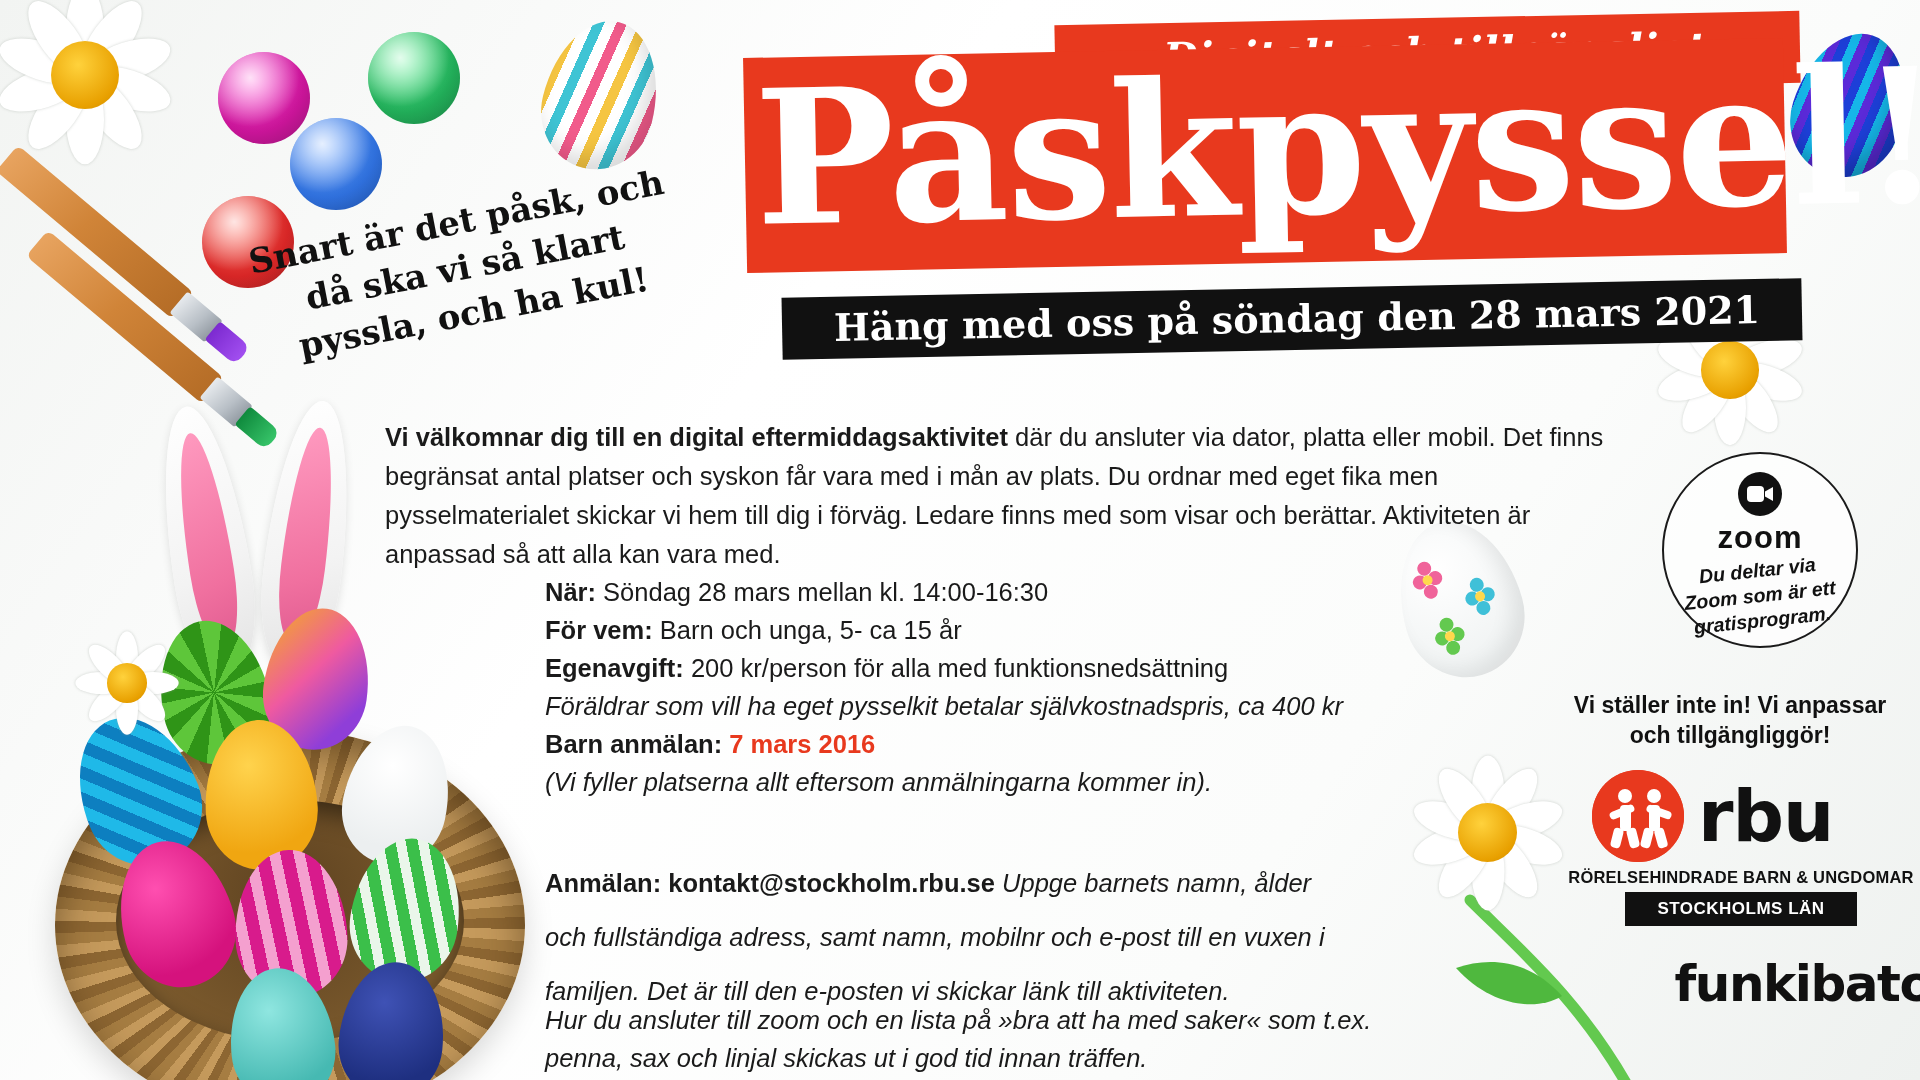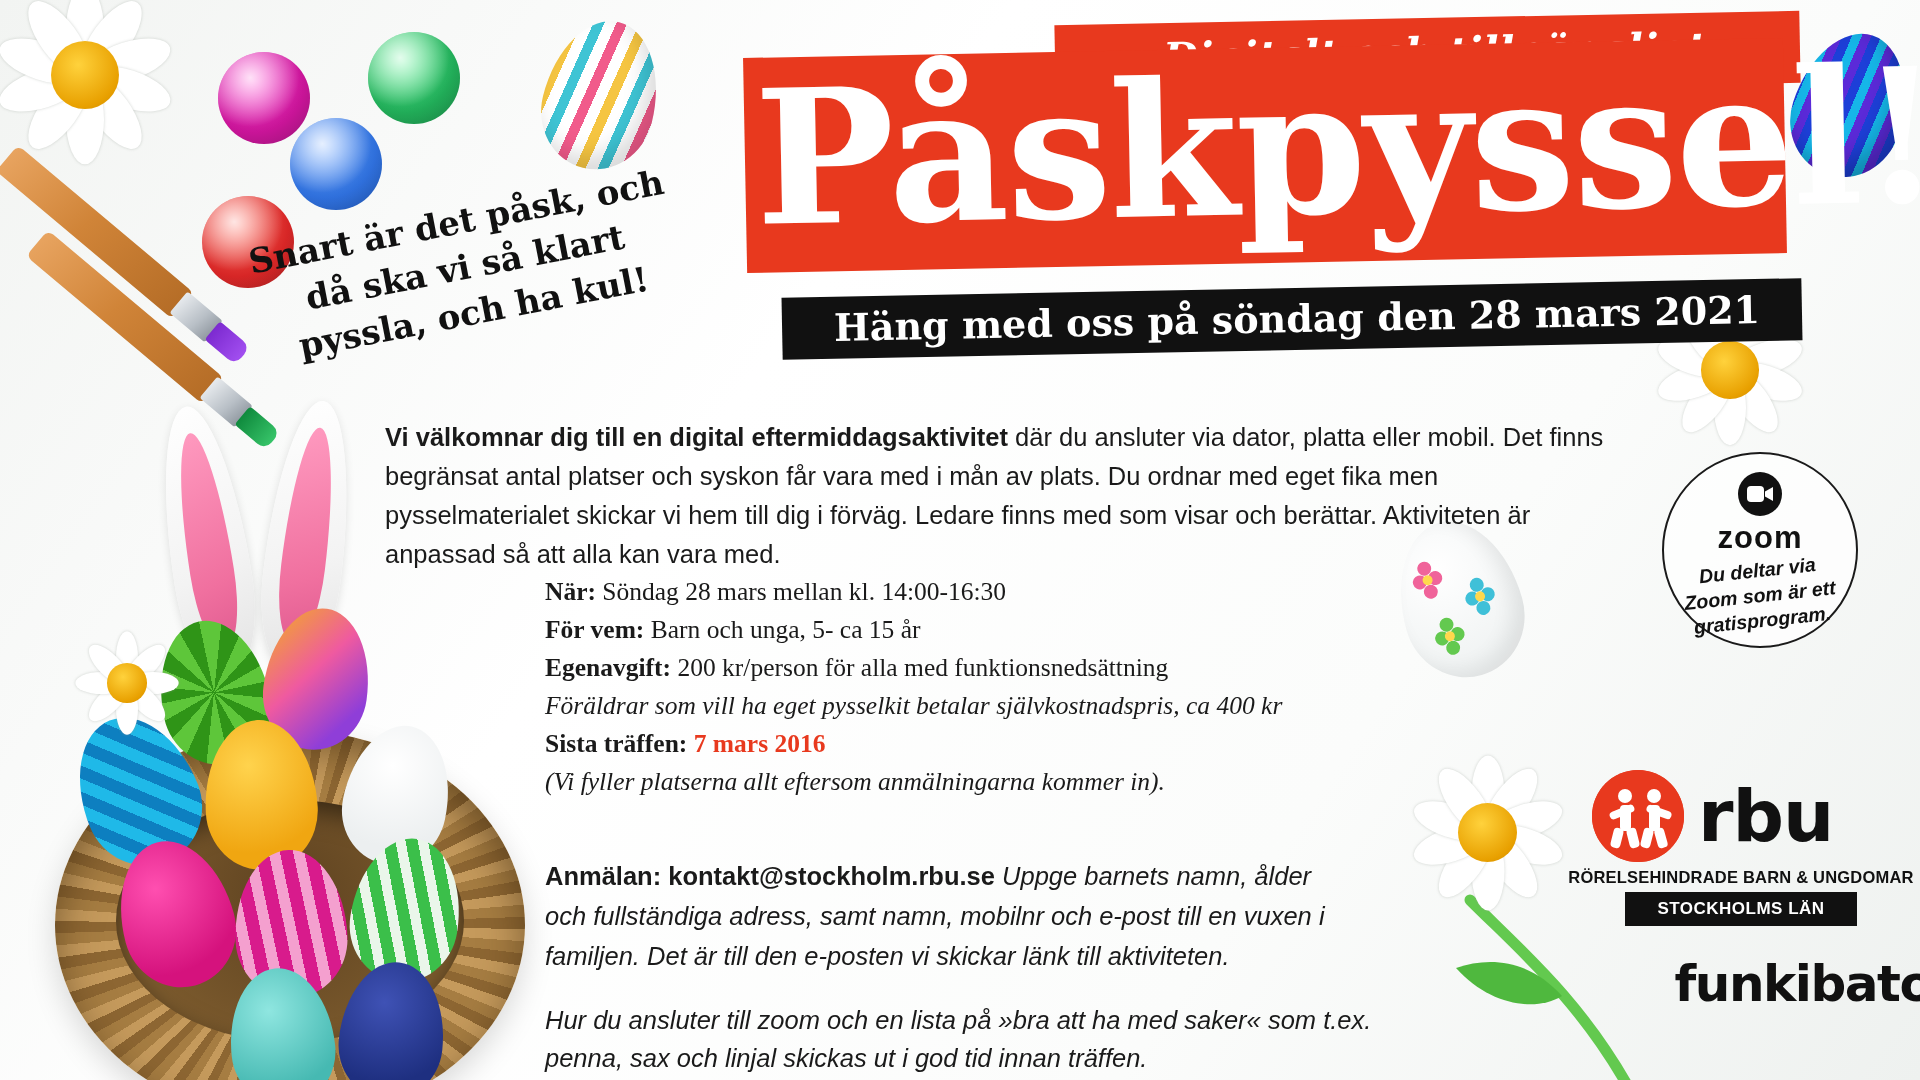--- a/index.html
+++ b/index.html
@@ -204,28 +204,28 @@
     position: absolute;
     left: 545px; top: 573px;
     width: 960px;
     font-size: 25.5px;
     line-height: 38px;
     color: #1a1a1a;
   }
   .details .lbl { font-weight: bold; }
   .details .ital { font-style: italic; }
   .details .accent { color: #e8391e; font-weight: bold; }
-  .details .row { white-space: normal; font-family: Liberation Serif, serif; }
+  .details .row { white-space: normal; }
 
   .signup {
     position: absolute;
     left: 545px; top: 830px;
     width: 810px;
     font-size: 25.5px;
-    line-height: 40px;
+    line-height: 54px;
     color: #1a1a1a;
   }
   .signup .lbl { font-weight: bold; }
   .signup .ital { font-style: italic; }
 
   .footnote {
     position: absolute;
     left: 545px; top: 975px;
     width: 830px;
     font-size: 25.5px;
@@ -504,39 +504,40 @@
 
   <div class="tagline">Snart är det påsk, och då ska vi så klart pyssla, och ha kul!</div>
 
   <p class="intro"><b>Vi välkomnar dig till en digital eftermiddagsaktivitet</b><span> där du ansluter via dator, platta eller mobil. Det finns begränsat antal platser och syskon får vara med i mån av plats. Du ordnar med eget fika men pysselmaterialet skickar vi hem till dig i förväg. Ledare finns med som visar och berättar. Aktiviteten är anpassad så att alla kan vara med.</span></p>
 
   <div class="details">
     <div class="row"><span class="lbl">När:</span><span> Söndag 28 mars mellan kl. 14:00-16:30</span></div>
     <div class="row"><span class="lbl">För vem:</span><span> Barn och unga, 5- ca 15 år</span></div>
     <div class="row"><span class="lbl">Egenavgift:</span><span> 200 kr/person för alla med funktionsnedsättning</span></div>
     <div class="row ital">Föräldrar som vill ha eget pysselkit betalar självkostnadspris, ca 400 kr</div>
-    <div class="row"><span class="lbl">Sista träffen:</span><span class="accent"> 7 mars 2016</span></div>
+    <div class="row"><span class="lbl">Barn anmälan:</span><span class="accent"> 7 mars 2016</span></div>
     <div class="row ital">(Vi fyller platserna allt eftersom anmälningarna kommer in).</div>
   </div>
 
   <p class="signup"><span class="lbl">Anmälan: kontakt@stockholm.rbu.se</span><span class="ital"> Uppge barnets namn, ålder och fullständiga adress, samt namn, mobilnr och e-post till en vuxen i familjen. Det är till den e-posten vi skickar länk till aktiviteten.</span></p>
 
   <p class="footnote">Hur du ansluter till zoom och en lista på »bra att ha med saker« som t.ex. penna, sax och linjal skickas ut i god tid innan träffen.</p>
 
   <div class="zoom-badge">
     <div class="zoom-cam">
       <svg width="26" height="16" viewBox="0 0 26 16" aria-hidden="true">
         <rect x="0" y="0" width="17" height="16" rx="4" fill="#ffffff"></rect>
         <path d="M18 5.5 L26 1 L26 15 L18 10.5 Z" fill="#ffffff"></path>
       </svg>
     </div>
     <div class="zoom-word">zoom</div>
     <div class="zoom-note">Du deltar via Zoom som är ett gratisprogram.</div>
   </div>
 
+  <div class="slogan">Vi ställer inte in! Vi anpassar och tillgängliggör!</div>
 
   <div class="rbu-logo">
     <div class="rbu-mark">
       <svg width="92" height="92" viewBox="0 0 92 92" aria-hidden="true">
         <circle cx="46" cy="46" r="46" fill="#e8391e"></circle>
         <g fill="#ffffff">
           <circle cx="33" cy="26" r="7"></circle>
           <rect x="28" y="35" width="11" height="26" rx="4"></rect>
           <rect x="20" y="58" width="10" height="20" rx="4" transform="rotate(14 25 68)"></rect>
           <rect x="36" y="58" width="10" height="20" rx="4" transform="rotate(-14 41 68)"></rect>

